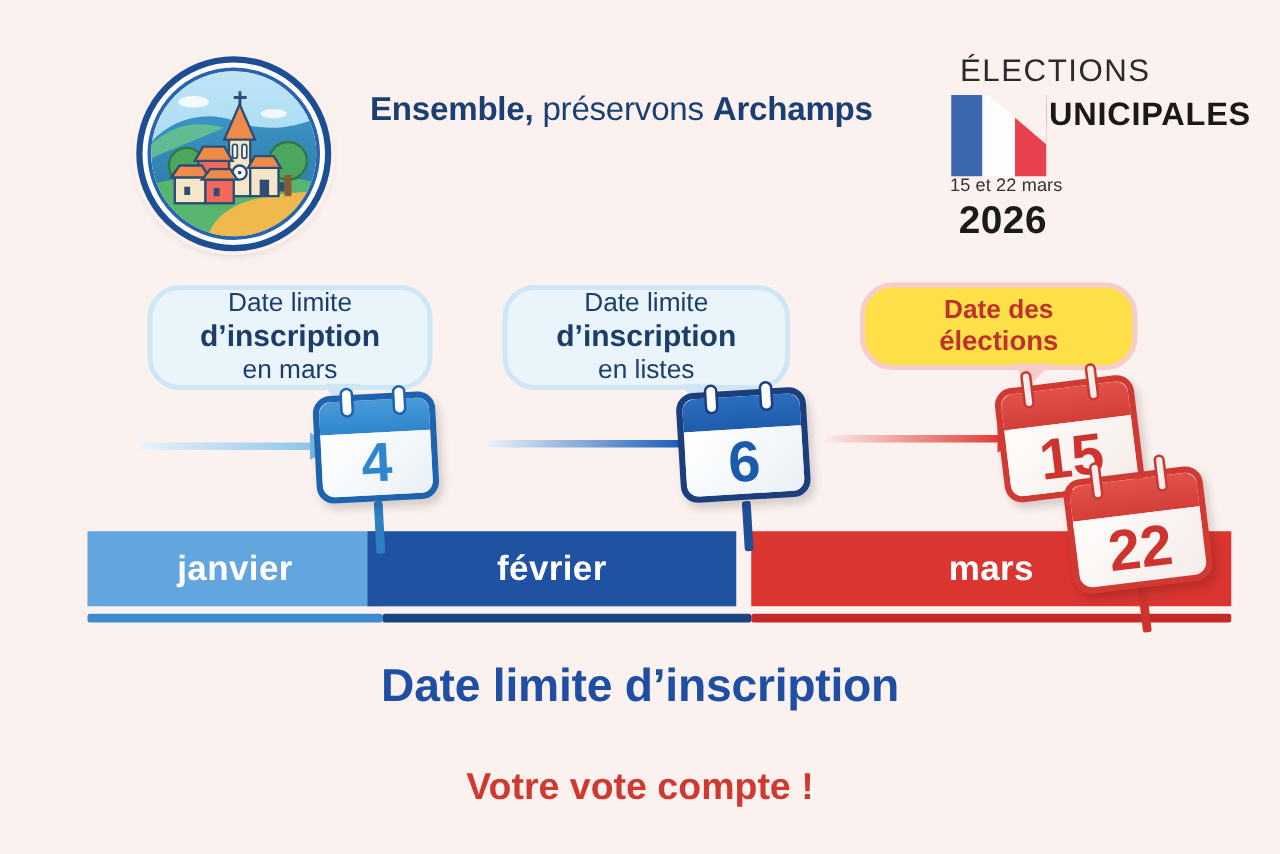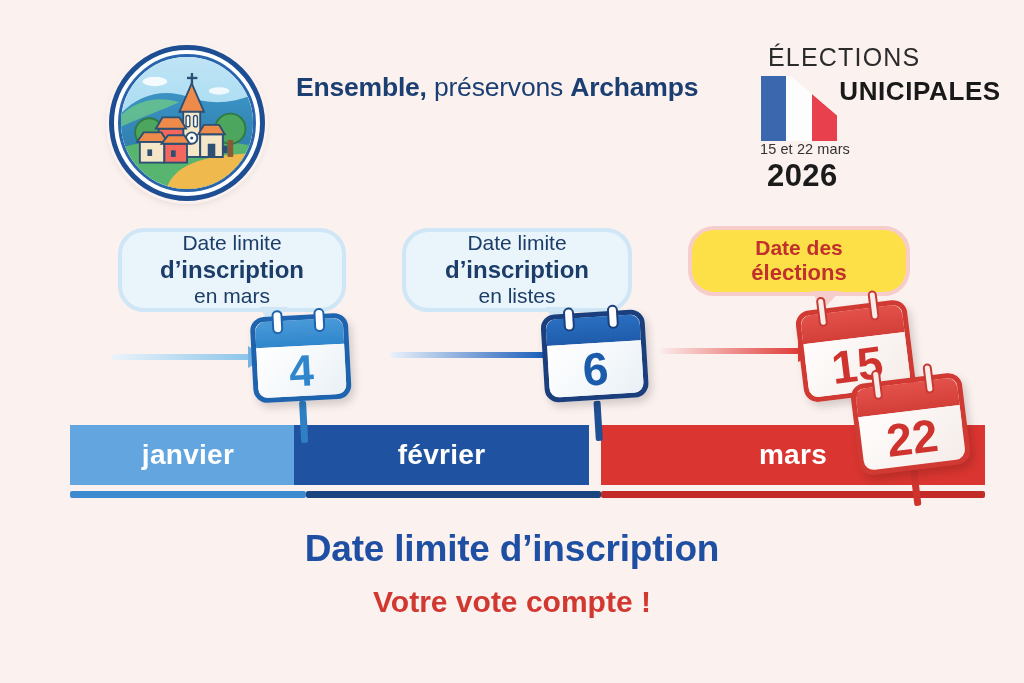--- a/index.html
+++ b/index.html
@@ -176,21 +176,21 @@
   #line-jan{ left:70px; width:236px; background:#3e8ad0; }
   #seg-fev { left:294px; width:295px; background:#1f53a1; }
   #line-fev{ left:306px; width:295px; background:#19447f; }
   #seg-mar { left:601px; width:384px; background:#da3530; }
   #line-mar{ left:601px; width:384px; background:#c22b27; }
 
   
   .foot { position:absolute; left:0; width:1024px; text-align:center; }
   #foot1 { top:528px; font-size:37px; font-weight:bold; color:#1e4fa3; letter-spacing:-.2px; }
   #foot2 { top:574px; font-size:30px; color:#1c3f73; }
-  #foot3 { top:585px; font-size:30px; font-weight:bold; color:#d03830; }
+  #foot3 { top:613px; font-size:30px; font-weight:bold; color:#d03830; }
 </style>
 </head>
 <body>
 
 <div id="stage">
 
   <div class="emblem">
     <div class="inner">
       <svg viewBox="0 0 140 140" preserveAspectRatio="xMidYMid slice">
         <defs>

